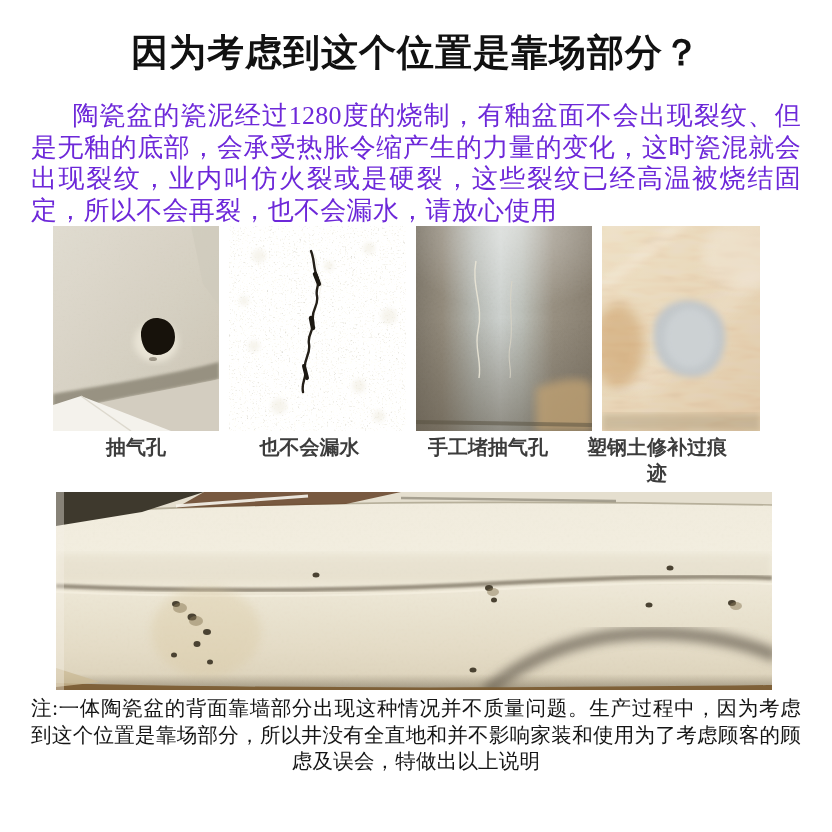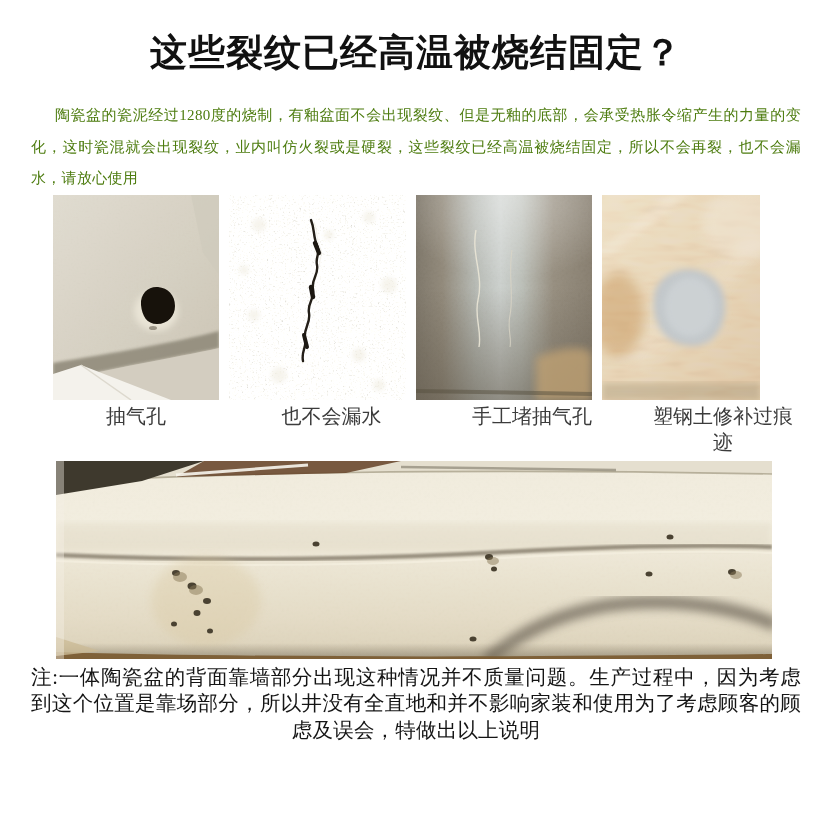--- a/index.html
+++ b/index.html
@@ -1,43 +1,43 @@
 <!DOCTYPE html>
 <html><head>
 <meta charset="utf-8">
 <style>
   html,body{margin:0;padding:0;background:#fff;}
   body{width:832px;height:832px;overflow:hidden;
        font-family:"Liberation Serif","DejaVu Serif",serif;color:#1a1a1a;}
   .page{width:832px;height:832px;overflow:hidden;background:#fff;}
   .title{margin:28px 30px 0;text-align:center;font-size:37px;line-height:50px;
          font-weight:700;letter-spacing:1px;color:#111;}
-  .body-text{margin:22px 31px 0;font-size:15px;line-height:31.5px;
-             text-align:justify;letter-spacing:.3px;color:#4d7c0f;}
+  .body-text{margin:22px 31px 0;font-size:26px;line-height:31.5px;
+             text-align:justify;letter-spacing:.3px;color:#6d28d9;}
   .indent-2{text-indent:1.6em;}
   .indent-1{text-indent:1.2em;}
   .photo-row{display:grid;grid-template-columns:166px 177px 176px 158px;
              column-gap:10px;margin:0 0 0 53px;}
   .photo-row figure{margin:0;}
   .photo-row svg{display:block;}
   .caption-row{display:grid;grid-template-columns:166px 177px 176px 158px;
-               column-gap:24px;margin:3px 0 0 53px;}
+               column-gap:2px;margin:3px 0 0 53px;font-weight:bold;}
   .caption{text-align:center;font-family:"Liberation Sans","DejaVu Sans",sans-serif;
            font-size:20px;line-height:26px;color:#3c3c3c;}
   .big-photo{margin:6px 0 0 56px;}
   .big-photo svg{display:block;}
   .note-text{margin:5px 31px 0;font-size:20.5px;line-height:26.5px;
              text-align:justify;text-align-last:center;letter-spacing:.2px;color:#151515;}
 </style>
 </head>
 <body>
 
 <div class="page">
 
-  <h1 class="title">这些裂纹已经高温被烧结固定？</h1>
+  <h1 class="title">因为考虑到这个位置是靠场部分？</h1>
 
   <p class="body-text indent-2">陶瓷盆的瓷泥经过1280度的烧制，有釉盆面不会出现裂纹、但是无釉的底部，会承受热胀令缩产生的力量的变化，这时瓷混就会出现裂纹，业内叫仿火裂或是硬裂，这些裂纹已经高温被烧结固定，所以不会再裂，也不会漏水，请放心使用</p>
 
   <div class="photo-row">
 
     <figure>
       <svg width="166" height="205" viewBox="0 0 166 205">
         <defs>
           <linearGradient id="g1" x1="0" y1="0" x2="1" y2="1">
             <stop offset="0" stop-color="#ded9cd"></stop>

